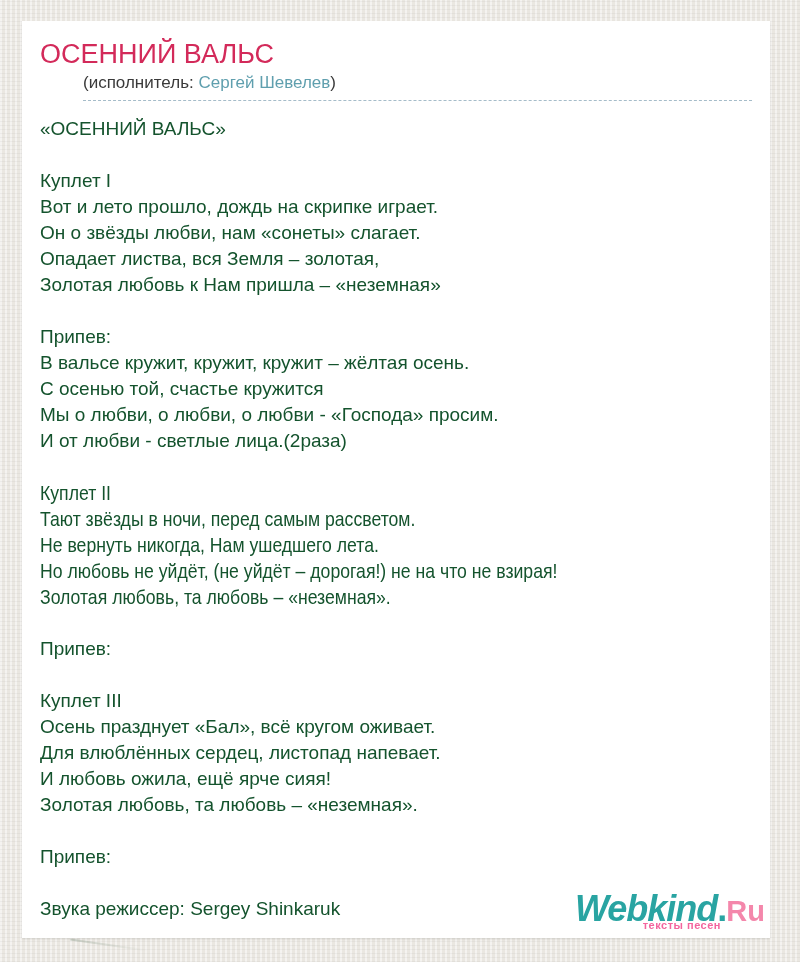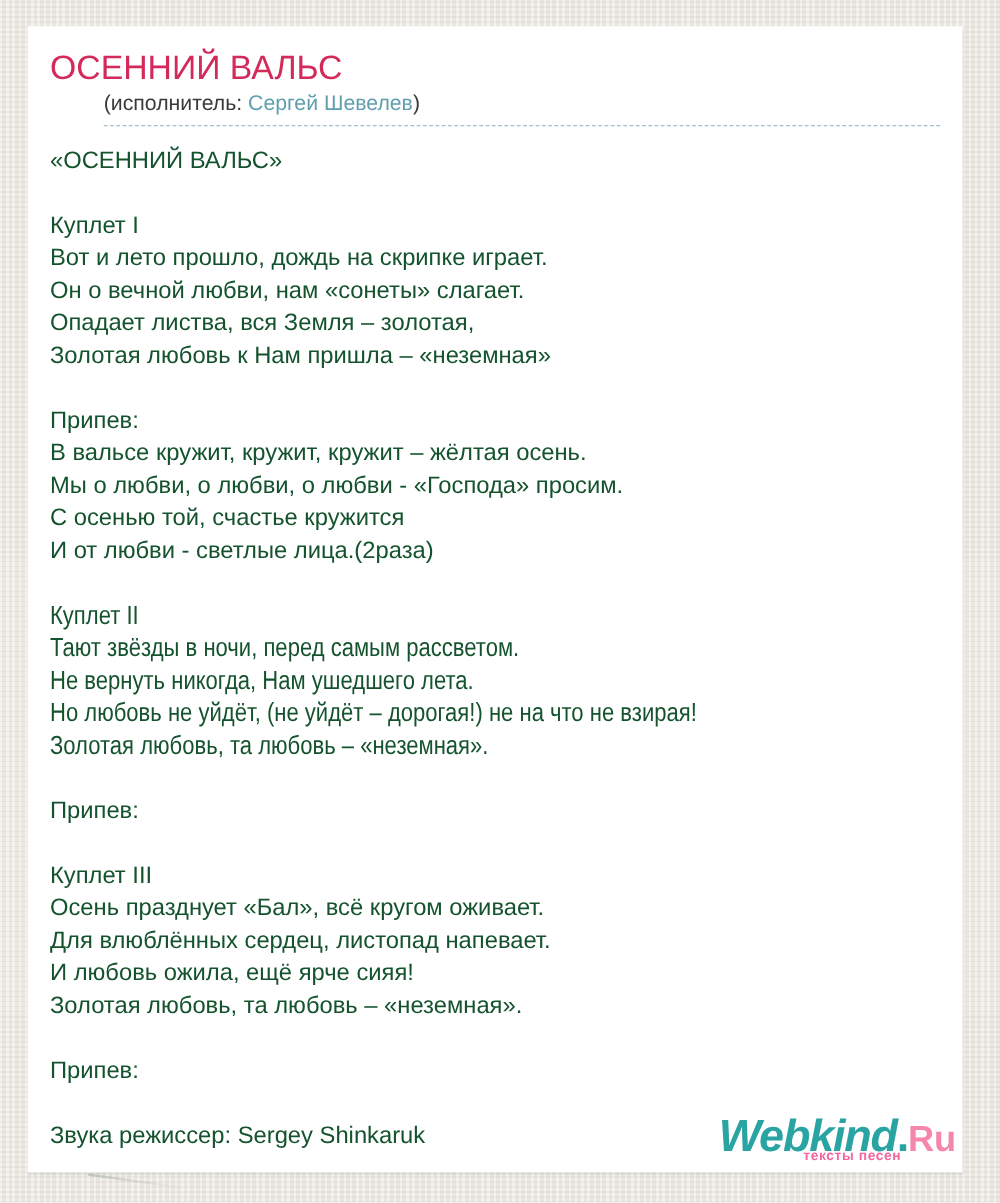--- a/index.html
+++ b/index.html
@@ -67,29 +67,29 @@
   <h1 class="song-title">ОСЕННИЙ ВАЛЬС</h1>
 
   <div class="artist-line"><span>(исполнитель: </span><a class="artist-link">Сергей Шевелев</a><span>)</span></div>
 
   <div class="lyrics">
     <div class="line">«ОСЕННИЙ ВАЛЬС»</div>
     <div class="line blank"></div>
 
     <div class="line">Куплет I</div>
     <div class="line">Вот и лето прошло, дождь на скрипке играет.</div>
-    <div class="line">Он о вечной любви, нам «сонеты» слагает.</div>
+    <div class="line">Он о звёзды любви, нам «сонеты» слагает.</div>
     <div class="line">Опадает листва, вся Земля – золотая,</div>
     <div class="line">Золотая любовь к Нам пришла – «неземная»</div>
     <div class="line blank"></div>
 
     <div class="line">Припев:</div>
     <div class="line">В вальсе кружит, кружит, кружит – жёлтая осень.</div>
+    <div class="line">С осенью той, счастье кружится</div>
     <div class="line">Мы о любви, о любви, о любви - «Господа» просим.</div>
-    <div class="line">С осенью той, счастье кружится</div>
     <div class="line">И от любви - светлые лица.(2раза)</div>
     <div class="line blank"></div>
 
     <div class="line condensed">Куплет II</div>
     <div class="line condensed">Тают звёзды в ночи, перед самым рассветом.</div>
     <div class="line condensed">Не вернуть никогда, Нам ушедшего лета.</div>
     <div class="line condensed">Но любовь не уйдёт, (не уйдёт – дорогая!) не на что не взирая!</div>
     <div class="line condensed">Золотая любовь, та любовь – «неземная».</div>
     <div class="line blank"></div>
 

